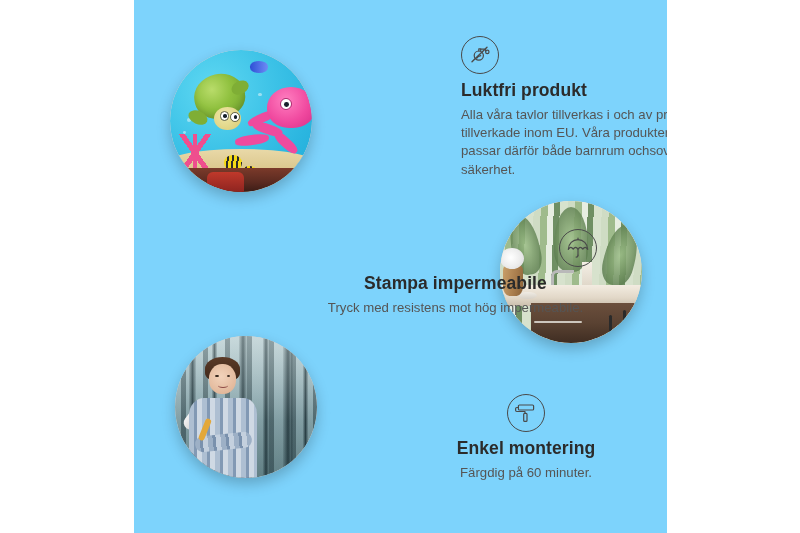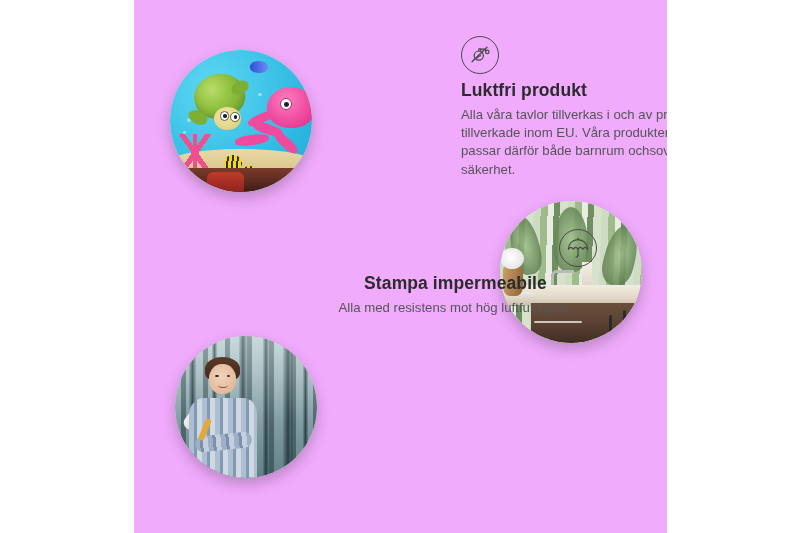--- a/index.html
+++ b/index.html
@@ -21,21 +21,21 @@
     background: #ffffff;
   }
 
   
   .panel {
     position: absolute;
     left: 134px;
     top: 0px;
     width: 533px;
     height: 533px;
-    background: #f0abfc;
+    background: #7dd3fc;
     overflow: hidden;
   }
 
   
   .photo {
     position: absolute;
     border-radius: 50%;
     overflow: hidden;
     box-shadow: 0 6px 14px rgba(0,0,0,0.22);
     background: #cfd4d6;
@@ -392,18 +392,31 @@
           <g fill="none" stroke="#4a4a4a" stroke-width="1.2" stroke-linecap="round" stroke-linejoin="round">
             <path d="M3.4 14.2 a9.6 9.6 0 0 1 19.2 0"></path>
             <path d="M3.4 14.2 c1.6 -2.4 3.2 -2.4 4.8 0 c1.6 -2.4 3.2 -2.4 4.8 0 c1.6 -2.4 3.2 -2.4 4.8 0 c1.6 -2.4 3.2 -2.4 4.8 0"></path>
             <line x1="13" y1="14.2" x2="13" y2="20.2"></line>
             <path d="M13 20.2 a1.9 1.9 0 0 1 -1.9 1.9"></path>
             <line x1="13" y1="4.6" x2="13" y2="3.0"></line>
           </g>
         </svg>
       </div>
       <div class="f-title">Stampa impermeabile</div>
-      <div class="f-desc">Alla med resistens mot hög luftfuktighet.</div>
-    </div>
-
+      <div class="f-desc">Tryck med resistens mot hög impermeabile.</div>
+    </div>
+
+    <div class="feature feature-mount">
+      <div class="icon-circle">
+        <svg width="26" height="26" viewBox="0 0 26 26" aria-hidden="true">
+          <g fill="none" stroke="#4a4a4a" stroke-width="1.2" stroke-linecap="round" stroke-linejoin="round">
+            <rect x="5.4" y="5.0" width="15.2" height="5.0" rx="1.1"></rect>
+            <path d="M5.4 7.5 h-1.6 a1.2 1.2 0 0 0 -1.2 1.2 v1.6 a1.2 1.2 0 0 0 1.2 1.2 h8.2 v1.8"></path>
+            <rect x="10.7" y="13.3" width="3.3" height="8.0" rx="0.9"></rect>
+          </g>
+        </svg>
+      </div>
+      <div class="f-title">Enkel montering</div>
+      <div class="f-desc">Färgdig på 60 minuter.</div>
+    </div>
 
   </div>
 </div>
 
 </body></html>

